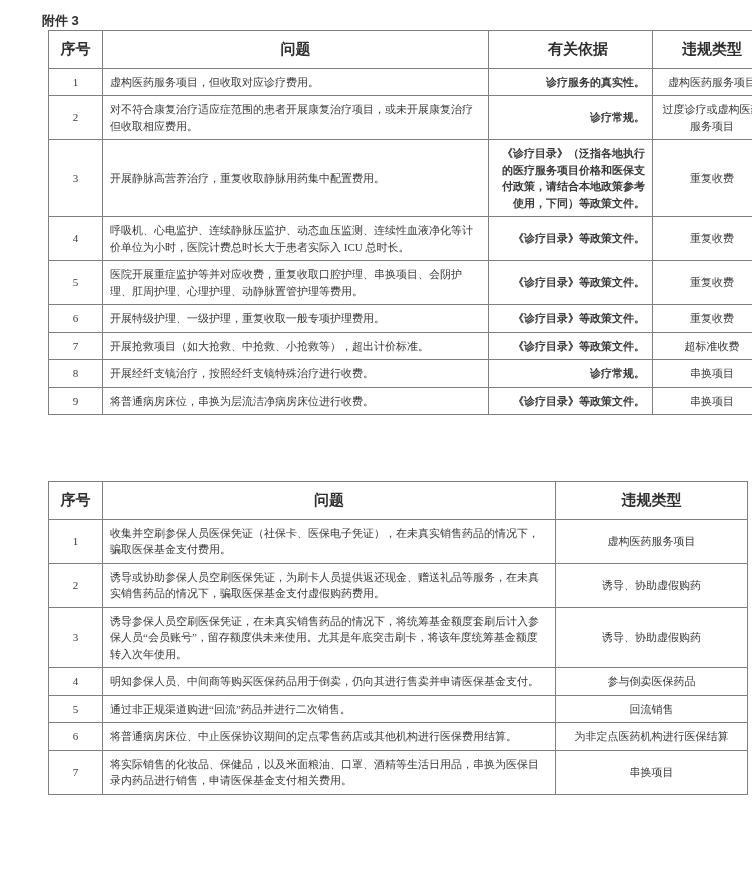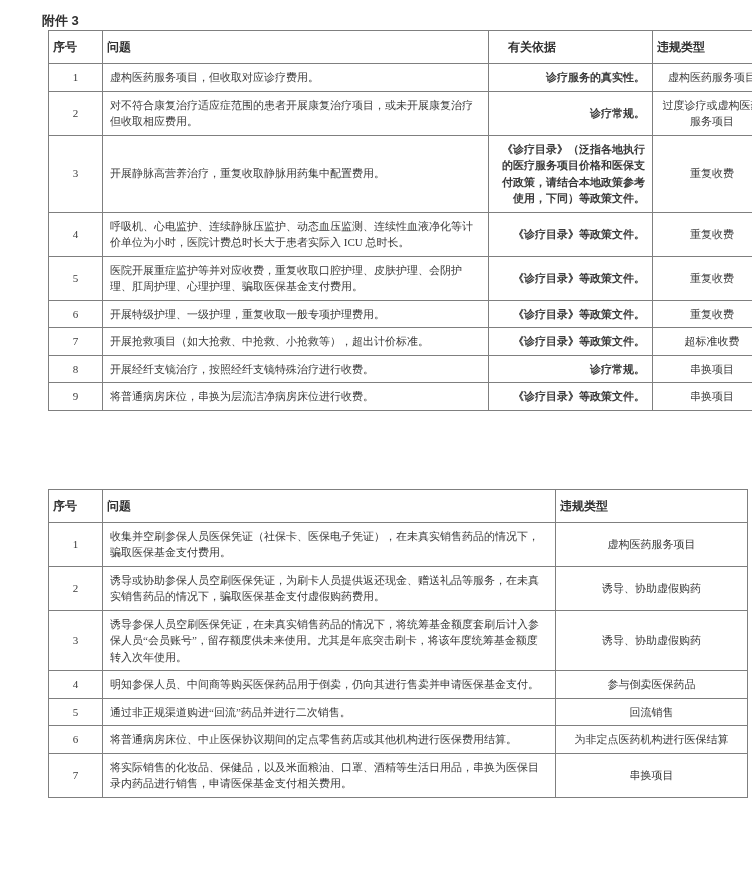--- a/index.html
+++ b/index.html
@@ -10,21 +10,21 @@
     color: #3a3a3a;
   }
   .page {
     width: 752px;
     height: 880px;
     background: #ffffff;
     overflow: hidden;
     box-sizing: border-box;
     padding-top: 12px;
   }
-  .doc-block { margin-bottom: 12px; }
+  .doc-block { margin-bottom: 0; }
   .attachment-label {
     margin-left: 42px;
     font-size: 13px;
     font-weight: bold;
     color: #2f2f2f;
     font-family: "Liberation Sans", "DejaVu Sans", sans-serif;
   }
   .doc-title {
     text-align: center;
     font-size: 15px;
@@ -42,23 +42,23 @@
   }
   table.doc-table th,
   table.doc-table td {
     border: 1px solid #7f7f7f;
     padding: 5px 7px;
     vertical-align: middle;
     line-height: 1.5;
     word-break: break-all;
   }
   table.doc-table th {
-    font-size: 12px;
+    font-size: 15px;
     font-weight: bold;
-    text-align: left;
+    text-align: center;
     color: #2f2f2f;
     padding: 7px 4px;
     font-family: "Liberation Sans", "DejaVu Sans", sans-serif;
   }
   td.col-no   { text-align: center; }
   td.col-problem { text-align: left; }
   td.col-basis   { text-align: right; font-weight: bold; }
   td.col-type    { text-align: center; }
   .gap-between { height: 66px; }
 </style>
@@ -98,21 +98,21 @@
             <td class="col-type">重复收费</td>
           </tr>
           <tr>
             <td class="col-no">4</td>
             <td class="col-problem">呼吸机、心电监护、连续静脉压监护、动态血压监测、连续性血液净化等计价单位为小时，医院计费总时长大于患者实际入 ICU 总时长。</td>
             <td class="col-basis">《诊疗目录》等政策文件。</td>
             <td class="col-type">重复收费</td>
           </tr>
           <tr>
             <td class="col-no">5</td>
-            <td class="col-problem">医院开展重症监护等并对应收费，重复收取口腔护理、皮肤护理、会阴护理、肛周护理、心理护理、骗取医保基金支付费用。</td>
+            <td class="col-problem">医院开展重症监护等并对应收费，重复收取口腔护理、串换项目、会阴护理、肛周护理、心理护理、动静脉置管护理等费用。</td>
             <td class="col-basis">《诊疗目录》等政策文件。</td>
             <td class="col-type">重复收费</td>
           </tr>
           <tr>
             <td class="col-no">6</td>
             <td class="col-problem">开展特级护理、一级护理，重复收取一般专项护理费用。</td>
             <td class="col-basis">《诊疗目录》等政策文件。</td>
             <td class="col-type">重复收费</td>
           </tr>
           <tr>

